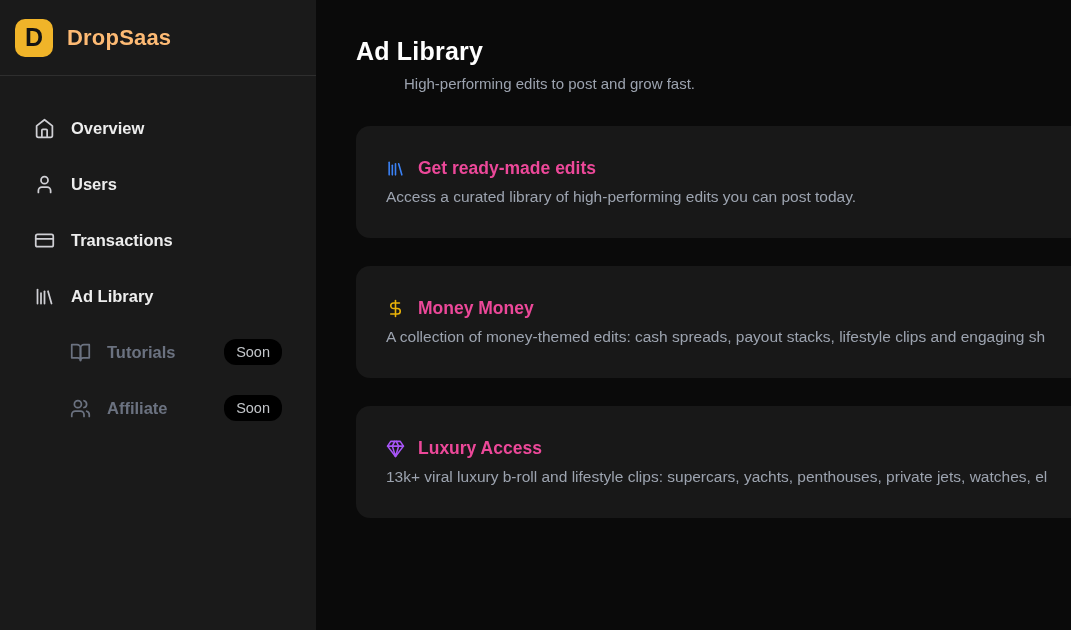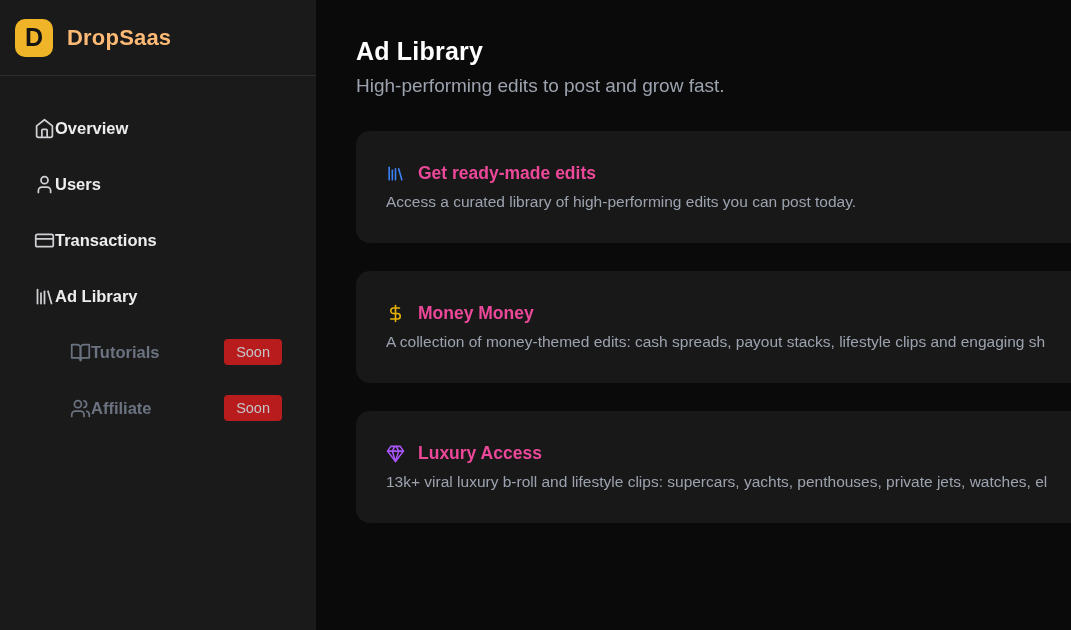--- a/index.html
+++ b/index.html
@@ -27,39 +27,39 @@
     width: 38px; height: 38px; border-radius: 10px;
     background: #f0b429;
     display: flex; align-items: center; justify-content: center;
     color: #141414; font-size: 25px; font-weight: 800;
     line-height: 1;
   }
   .app-name { color: #fdba74; font-size: 22px; font-weight: 700; letter-spacing: .2px; }
   .nav { padding-top: 24px; }
   .nav-item {
     height: 56px;
-    display: flex; align-items: center; 
+    display: flex; align-items: center; gap: 16px;
     padding: 0 34px;
     color: #ededed; font-size: 16.5px; font-weight: 600;
     cursor: pointer;
   }
   .nav-item .nav-icon { display: flex; color: #cfcfd4; }
   .nav-item svg { width: 21px; height: 21px; }
   .nav-item.disabled { color: #6b7280; cursor: default; margin-left: 36px; }
   .nav-item.disabled .nav-icon { color: #6b7280; }
   .badge {
     margin-left: auto;
-    background: #b91c1c; color: #c2c5c9;
+    background: #000000; color: #c2c5c9;
     font-size: 14.5px; font-weight: 500;
-    padding: 5px 12px; border-radius: 4px;
+    padding: 5px 12px; border-radius: 12px;
   }
   
   .main { flex: 1; padding: 37px 0 0 40px; min-width: 0; }
   .page-title { color: #ffffff; font-size: 25px; font-weight: 700; letter-spacing: .2px; }
-  .page-subtitle { margin-top: 9px; color: #9ca3af; font-size: 19px; }
+  .page-subtitle { margin-top: 9px; color: #9ca3af; font-size: 15px; margin-left: 48px; }
   .cards { margin-top: 34px; display: flex; flex-direction: column; gap: 28px; }
   .card {
     width: 1400px;
     background: #181818;
     border-radius: 14px;
     padding: 32px 30px;
     cursor: pointer;
   }
   .card-head { display: flex; align-items: center; gap: 13px; }
   .card-icon { display: flex; }

